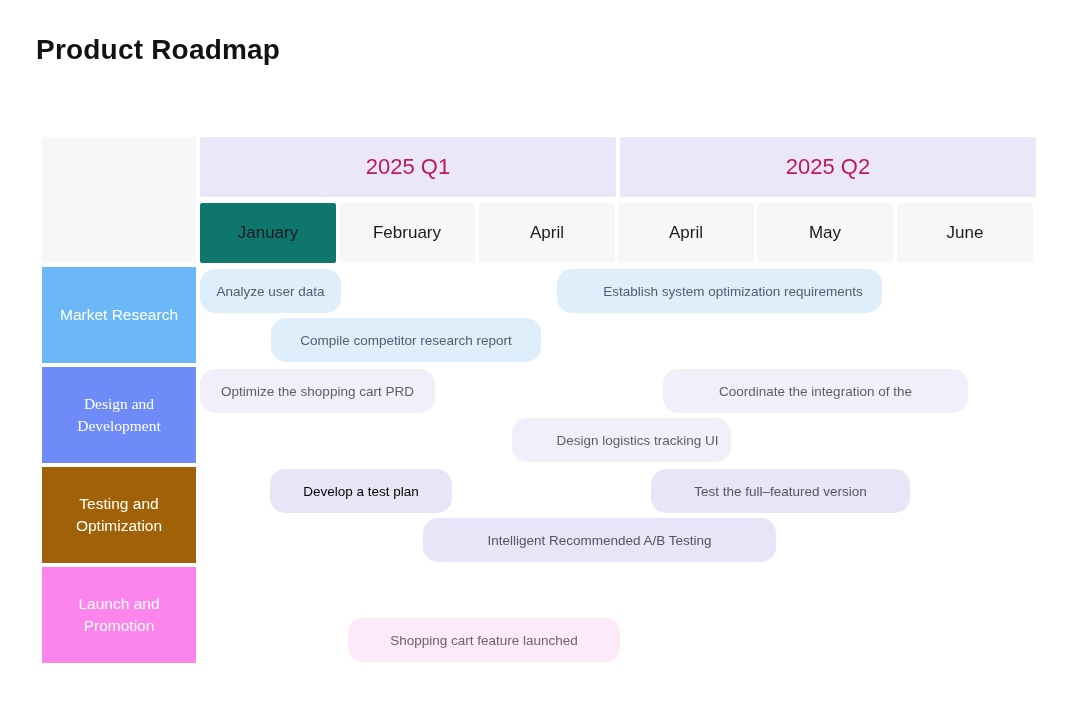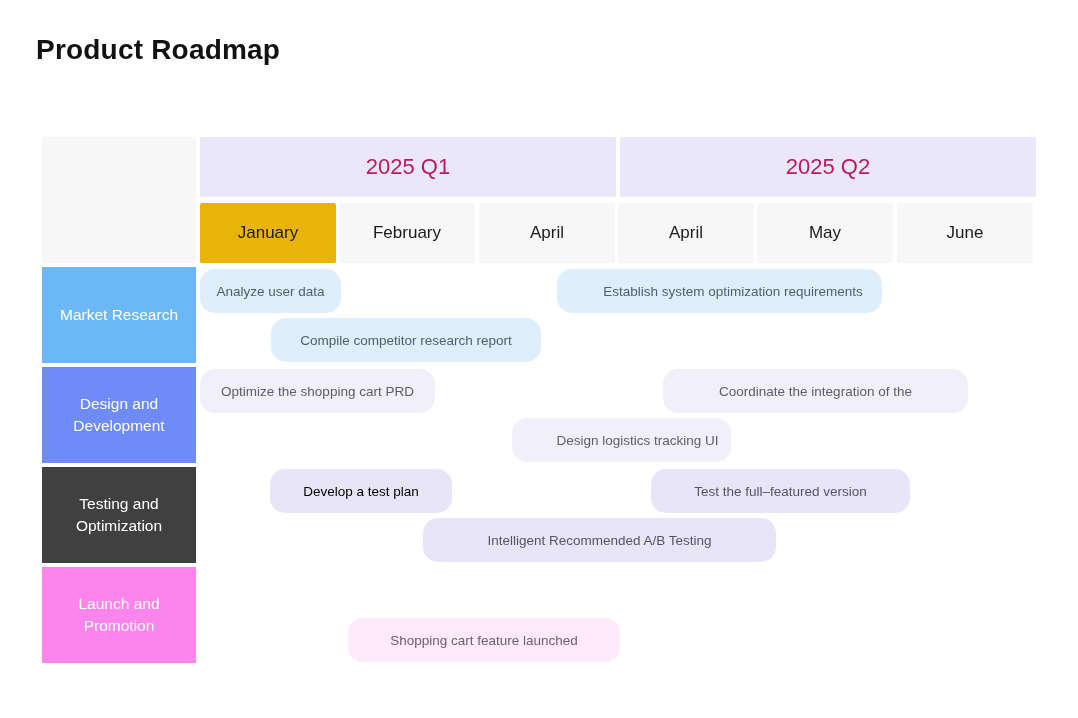--- a/index.html
+++ b/index.html
@@ -38,35 +38,35 @@
   }
 </style>
 </head>
 <body>
 
 <div class="stage">
   <h1 class="title">Product Roadmap</h1>
   <div class="gantt" id="gantt">
       <div class="cell corner" style="left: 0px; top: 0px; width: 154px; height: 126px;"></div>
       <div class="cell qcell" style="left: 158px; top: 0px; width: 416px; height: 60px; background: rgb(235, 231, 250);">2025 Q1</div>
-      <div class="cell mcell" style="left: 158px; top: 66px; width: 136px; height: 60px; background: #eab308;">January</div>
+      <div class="cell mcell" style="left: 158px; top: 66px; width: 136px; height: 60px; background: #0f766e;">January</div>
       <div class="cell mcell" style="left: 297px; top: 66px; width: 136px; height: 60px; background: rgb(247, 247, 248);">February</div>
       <div class="cell mcell" style="left: 437px; top: 66px; width: 136px; height: 60px; background: rgb(247, 247, 248);">April</div>
       <div class="cell qcell" style="left: 578px; top: 0px; width: 416px; height: 60px; background: rgb(235, 231, 250);">2025 Q2</div>
       <div class="cell mcell" style="left: 576px; top: 66px; width: 136px; height: 60px; background: rgb(247, 247, 248);">April</div>
       <div class="cell mcell" style="left: 715px; top: 66px; width: 136px; height: 60px; background: rgb(247, 247, 248);">May</div>
       <div class="cell mcell" style="left: 855px; top: 66px; width: 136px; height: 60px; background: rgb(247, 247, 248);">June</div>
       <div class="cell rowlabel" style="left: 0px; top: 130px; width: 154px; height: 96px; background: rgb(108, 184, 247);">Market Research</div>
       <div class="cell bar" style="left: 158px; top: 132px; width: 141px; height: 44px; background: rgb(222, 238, 251); color: rgb(80, 96, 110);">Analyze user data</div>
       <div class="cell bar" style="left: 515px; top: 132px; width: 325px; height: 44px; background: rgb(222, 238, 251); color: rgb(80, 96, 110); padding-left: 27px;">Establish system optimization requirements</div>
       <div class="cell bar" style="left: 229px; top: 181px; width: 270px; height: 44px; background: rgb(222, 238, 251); color: rgb(80, 96, 110);">Compile competitor research report</div>
-      <div class="cell rowlabel" style="left: 0px; top: 230px; width: 154px; height: 96px; background: rgb(110, 139, 248);">Design and Development</div>
+      <div class="cell rowlabel" style="left: 0px; top: 230px; width: 154px; height: 96px; background: rgb(110, 139, 248); font-family: Liberation Serif, serif;">Design and Development</div>
       <div class="cell bar" style="left: 158px; top: 232px; width: 235px; height: 44px; background: rgb(241, 240, 250); color: rgb(93, 93, 104);">Optimize the shopping cart PRD</div>
       <div class="cell bar" style="left: 621px; top: 232px; width: 305px; height: 44px; background: rgb(241, 240, 250); color: rgb(93, 93, 104);">Coordinate the integration of the</div>
       <div class="cell bar" style="left: 470px; top: 281px; width: 219px; height: 44px; background: rgb(241, 240, 250); color: rgb(93, 93, 104); padding-left: 32px;">Design logistics tracking UI</div>
-      <div class="cell rowlabel" style="left: 0px; top: 330px; width: 154px; height: 96px; background: #404040;">Testing and Optimization</div>
+      <div class="cell rowlabel" style="left: 0px; top: 330px; width: 154px; height: 96px; background: #a16207;">Testing and Optimization</div>
       <div class="cell bar" style="left: 228px; top: 332px; width: 182px; height: 44px; background: rgb(233, 229, 249); color: #000000;">Develop a test plan</div>
       <div class="cell bar" style="left: 609px; top: 332px; width: 259px; height: 44px; background: rgb(233, 229, 249); color: rgb(87, 83, 101); text-align: center;">Test the full–featured version</div>
       <div class="cell bar" style="left: 381px; top: 381px; width: 353px; height: 44px; background: rgb(233, 229, 249); color: rgb(87, 83, 101);">Intelligent Recommended A/B Testing</div>
       <div class="cell rowlabel" style="left: 0px; top: 430px; width: 154px; height: 96px; background: rgb(251, 133, 236);">Launch and Promotion</div>
       <div class="cell bar" style="left: 306px; top: 481px; width: 272px; height: 44px; background: rgb(252, 234, 251); color: rgb(111, 93, 112);">Shopping cart feature launched</div>
     </div>
 </div>
 
 </body></html>

